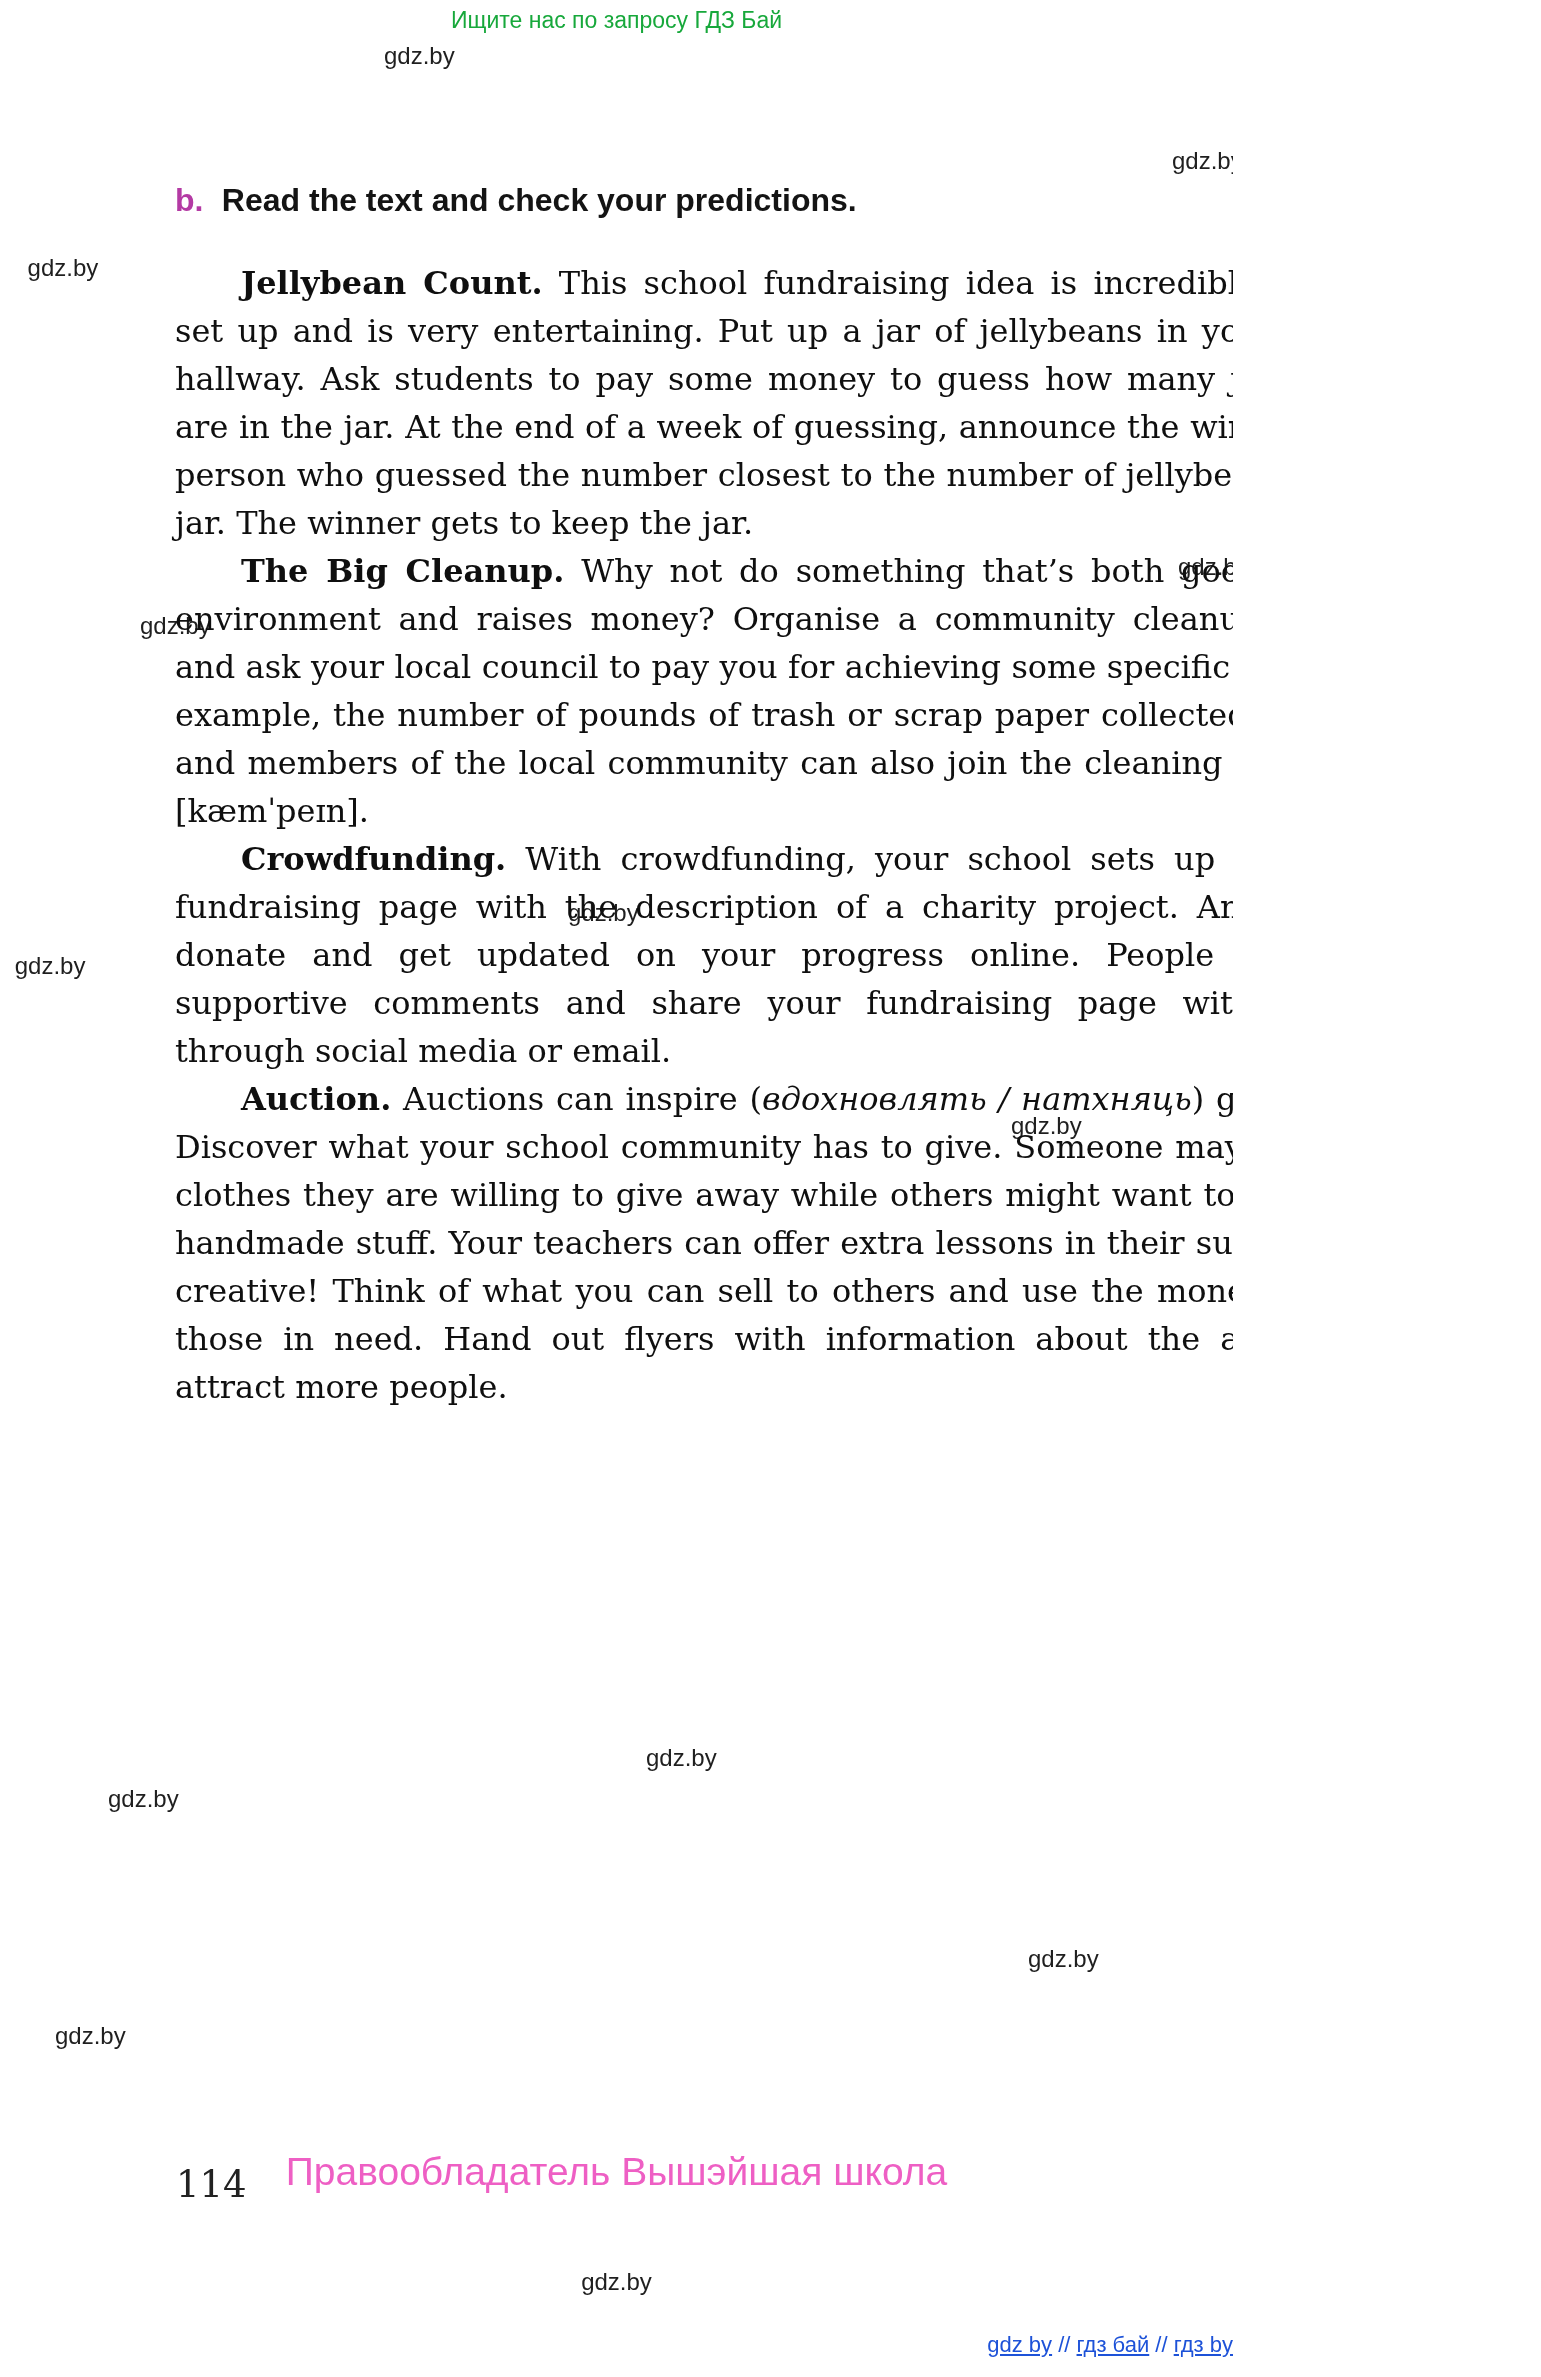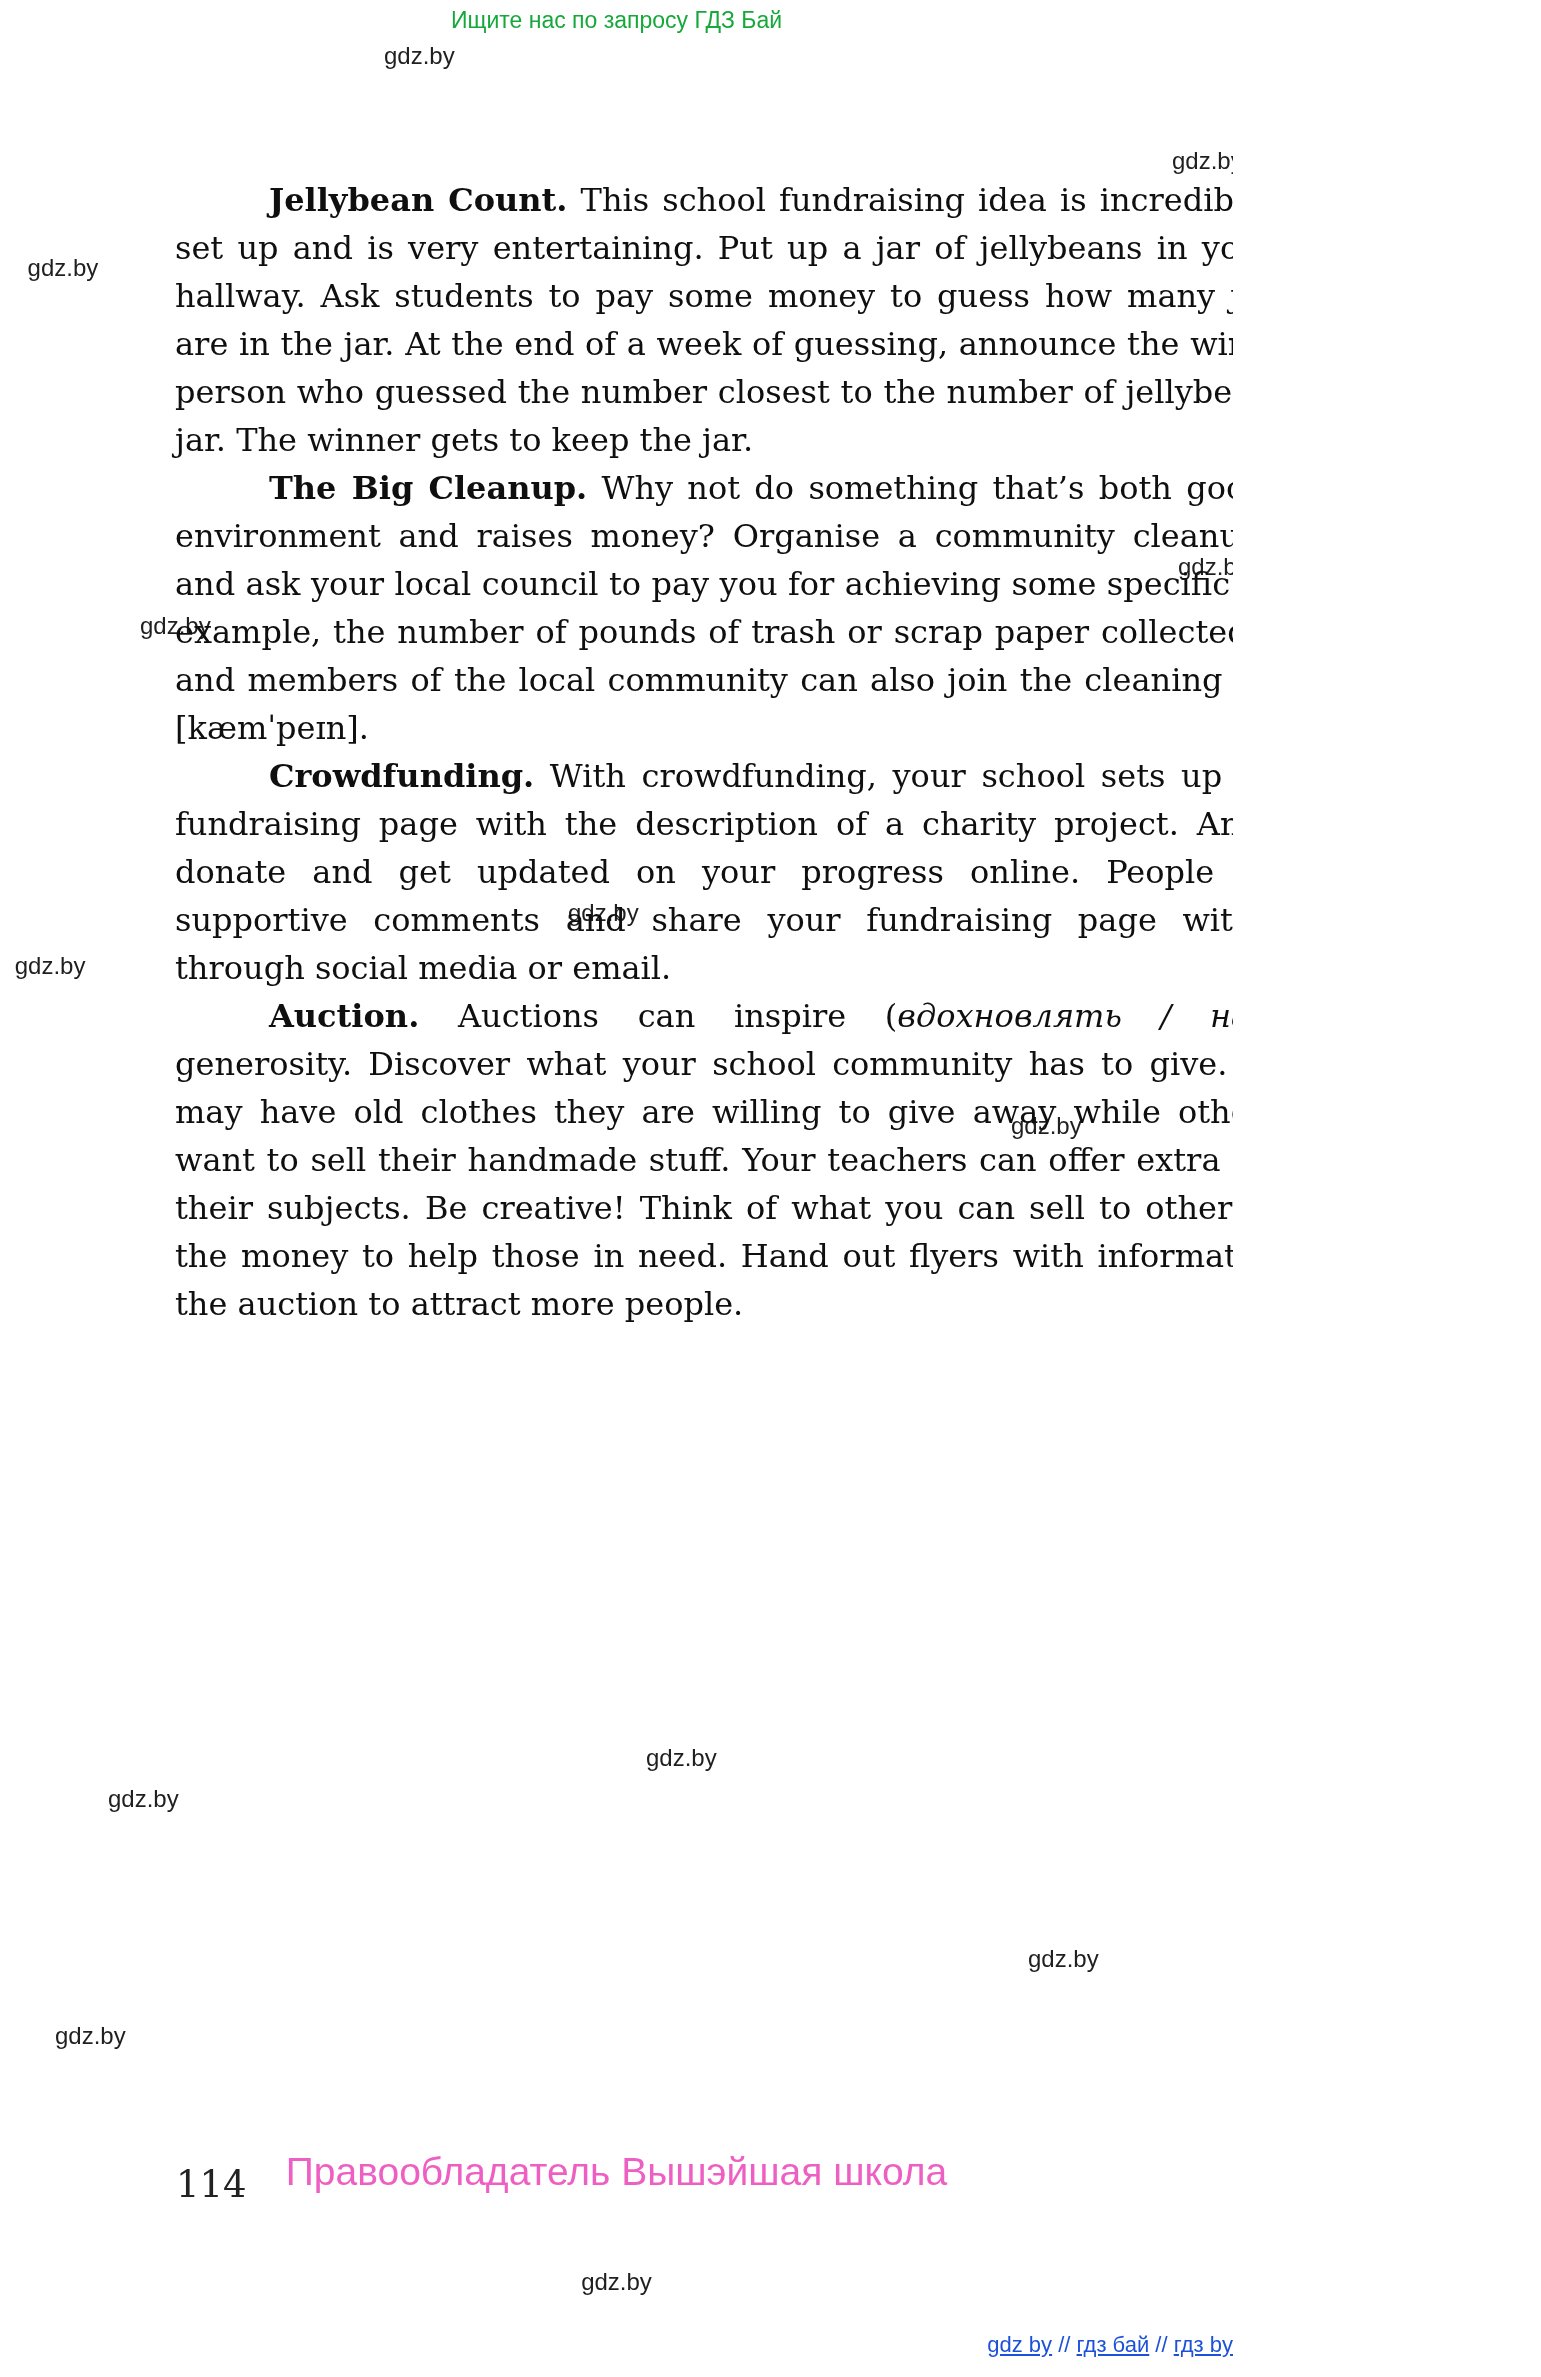--- a/index.html
+++ b/index.html
@@ -29,21 +29,21 @@
     text-align:justify;
   }
   .heading {
     font-family:"Liberation Sans", sans-serif;
     font-weight:bold; font-size:32px; color:#141414;
     text-align:left;
     margin-bottom:35px;
   }
   .heading .marker { color:#b43aa4; margin-right:18.4px; }
   p.para { text-indent:66px; }
-  p.para b { font-weight:bold;margin-left:28px; }
+  p.para b { font-weight:bold; }
   p.para i { font-style:italic; }
   .footer-row {
     position:absolute; top:2150px; left:0; width:100%;
     text-align:center; height:64px;
   }
   .pagenum {
     position:absolute; left:176px; top:13px;
     font-family:"DejaVu Serif", serif; font-size:37px; color:#222222;
   }
   .copyright {
@@ -85,20 +85,23 @@
   <span class="wm" style="left:1233px;top:1357px">gdz.by</span>
   <span class="wm" style="left:1394px;top:1558px">gdz.by</span>
   <span class="wm" style="left:646px;top:1744px">gdz.by</span>
   <span class="wm" style="left:108px;top:1785px">gdz.by</span>
   <span class="wm" style="left:1028px;top:1945px">gdz.by</span>
   <span class="wm" style="left:55px;top:2022px">gdz.by</span>
   <span class="wm" style="left:1397px;top:2169px">gdz.by</span>
 
   <div class="content">
 
+    <div class="heading">
+      <span class="marker">b.</span><span>Read the text and check your predictions.</span>
+    </div>
 
     <p class="para"><b>Jellybean Count.</b><span> This school fundraising idea is incredibly easy to set up and is very entertaining. Put up a jar of jellybeans in your school hallway. Ask students to pay some money to guess how many jellybeans are in the jar. At the end of a week of guessing, announce the winner – the person who guessed the number closest to the number of jellybeans in the jar. The winner gets to keep the jar.</span></p>
 
     <p class="para"><b>The Big Cleanup.</b><span> Why not do something that’s both good for the environment and raises money? Organise a community cleanup project and ask your local council to pay you for achieving some specific goals, for example, the number of pounds of trash or scrap paper collected. Parents and members of the local community can also join the cleaning campaign [kæmˈpeɪn].</span></p>
 
 
     <p class="para"><b>Crowdfunding.</b><span> With crowdfunding, your school sets up an online fundraising page with the description of a charity project. Anyone can donate and get updated on your progress online. People can post supportive comments and share your fundraising page with friends through social media or email.</span></p>
 
     <p class="para"><b>Auction.</b><span> Auctions can inspire (</span><i>вдохновлять / натхняць</i><span>) generosity. Discover what your school community has to give. Someone may have old clothes they are willing to give away while others might want to sell their handmade stuff. Your teachers can offer extra lessons in their subjects. Be creative! Think of what you can sell to others and use the money to help those in need. Hand out flyers with information about the auction to attract more people.</span></p>
 

